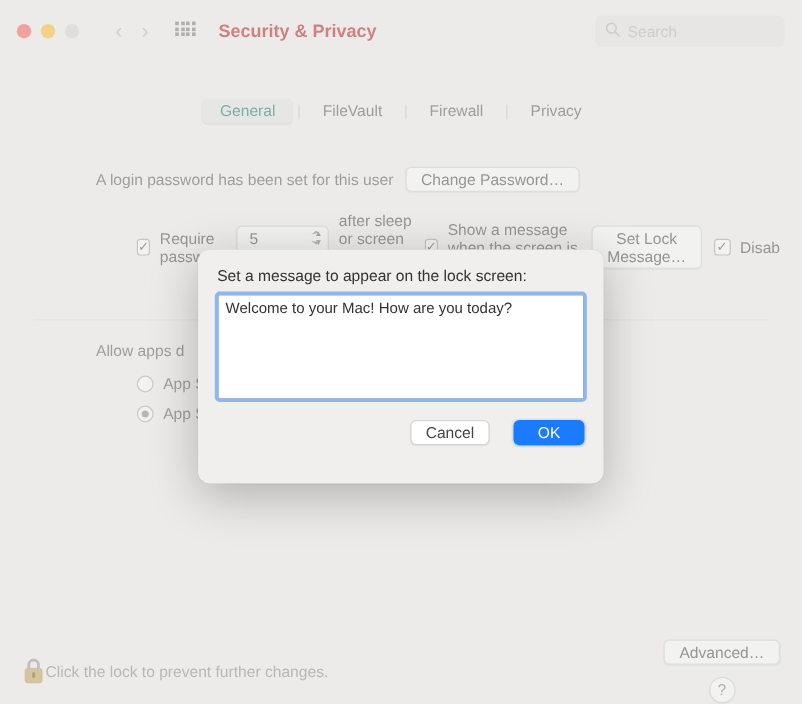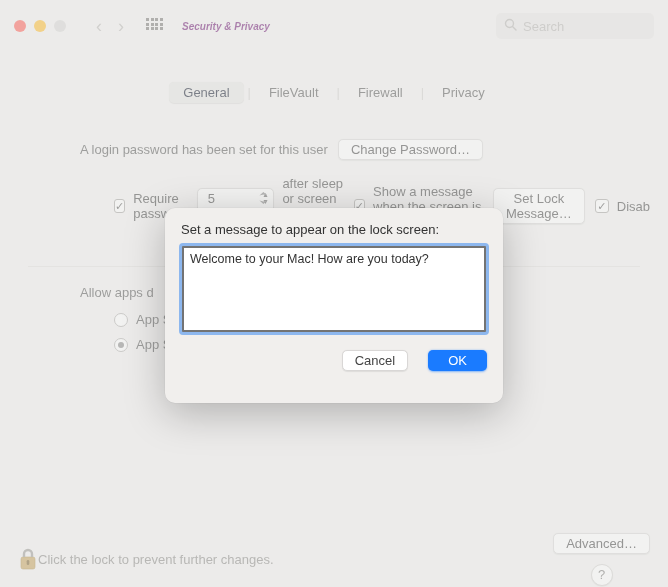--- a/index.html
+++ b/index.html
@@ -35,21 +35,21 @@
     .dot.yellow { background: #febc2e; }
     .dot.grey { background: #d8d7d6; }
     .nav { display: flex; gap: 16px; margin-left: 20px; color: #bcbab8; }
     .nav .chev { font-size: 18px; }
     .grid-icon {
       width: 16px; height: 16px;
       display: grid; grid-template-columns: repeat(4,3px); grid-template-rows: repeat(3,3px);
       gap: 1.5px; margin-left: 12px;
     }
     .grid-icon div { background: #7a7977; }
-    .title { font-weight: 600; font-size: 10px; color: #701a75; margin-left: 10px; font-style: italic; }
+    .title { font-weight: 600; font-size: 15px; color: #b91c1c; margin-left: 10px; }
     .search-box {
       margin-left: auto;
       width: 158px; height: 26px;
       background: rgba(0,0,0,0.04);
       border-radius: 5px;
       display: flex; align-items: center;
       padding: 0 8px;
       color: #b7b5b3;
       gap: 6px;
     }
@@ -67,21 +67,21 @@
     }
     .tab {
       padding: 3px 14px;
       border-radius: 5px;
       font-size: 13px;
       color: #555;
     }
     .tab.sel {
       background: #e7e6e4;
       box-shadow: 0 0.5px 1px rgba(0,0,0,0.1);
-      color: #0f172a;
+      color: #0f766e;
     }
     .tab-sep { color: #cfcdcb; align-self: center; }
     .row { display: flex; align-items: center; gap: 10px; }
     .login-row { margin-left: 62px; margin-bottom: 16px; color: #555; }
     .login-row .lbl { color: #555; }
     .btn {
       background: #fff;
       border: 0.5px solid #d9d7d6;
       border-radius: 5px;
       padding: 2px 12px;
@@ -141,21 +141,21 @@
       background: #f1efed;
       border-radius: 10px;
       box-shadow: 0 10px 40px rgba(0,0,0,0.25), 0 0 0 0.5px rgba(0,0,0,0.05);
       padding: 14px 16px 32px 16px;
       z-index: 10;
     }
     .modal-title { font-size:13px; color:#333; margin-bottom:8px; }
     .modal textarea {
       width: 100%;
       height: 88px;
-      border: 3px solid #737373;
+      border: 1px solid #737373;
       border-radius: 2px;
       outline: 3px solid #8db7ee;
       outline-offset: -1px;
       padding: 4px 6px;
       font-family: inherit;
       font-size: 12.5px;
       resize: none;
       background: #fff;
       color: #333;
     }

